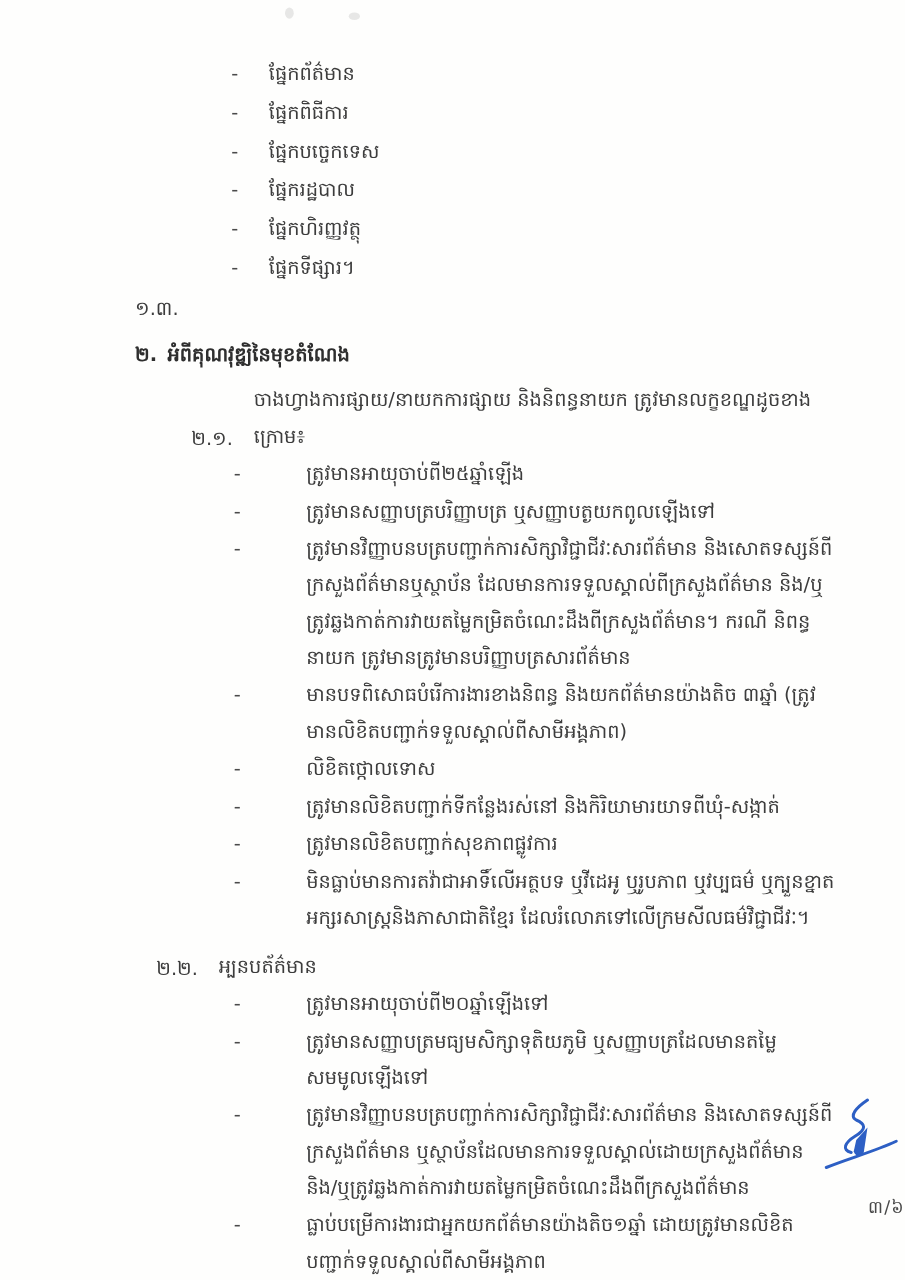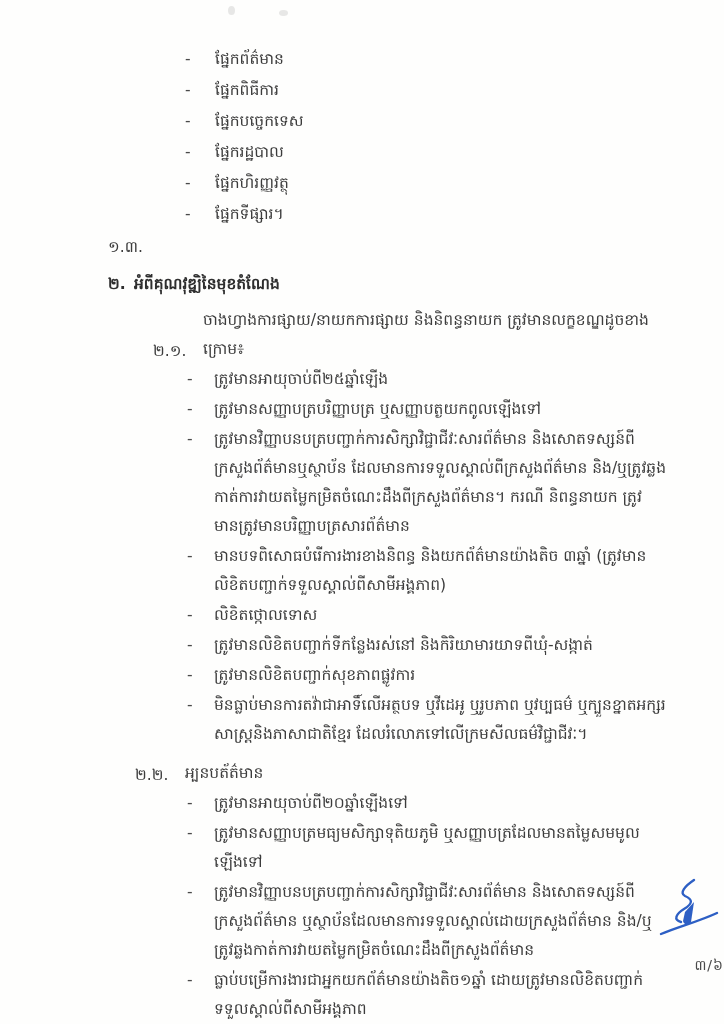--- a/index.html
+++ b/index.html
@@ -25,21 +25,21 @@
   .clause .num{flex:none;width:50px;}
   .clause p{margin:0;line-height:29px;width:482px;}
 
   .h2{display:flex;margin-top:9px;font-weight:bold;color:#2e2e2e;line-height:30px;}
   .h2 .num{flex:none;width:26px;}
 
   
   .sublist{margin-left:79px;}
   .sublist .li{display:flex;line-height:29px;margin-top:1px;}
   .sublist .dash{width:27px;}
-  .sublist .t{width:452px;}
+  .sublist .t{width:452px;margin-left:31px;}
 
   .footer{
     position:absolute;left:0;top:956px;width:100%;
     text-align:right;font-size:14px;color:#4a4a4a;letter-spacing:1px;
   }
 
   
   .sig{position:absolute;left:658px;top:876px;width:62px;height:66px;}
   .sig path{stroke:#2d5fc4;fill:none;stroke-width:2.4;stroke-linecap:round;}
   .sig .blob{fill:#2d5fc4;stroke:none;}
@@ -128,21 +128,21 @@
       <div class="li">
         <span class="dash">-</span>
         <span class="t">ត្រូវមានលិខិតបញ្ជាក់សុខភាពផ្លូវការ</span>
       </div>
       <div class="li">
         <span class="dash">-</span>
         <span class="t">មិនធ្លាប់មានការតវ៉ាជាអាទិ៍លើអត្ថបទ ឬវីដេអូ ឬរូបភាព ឬវប្បធម៌ ឬក្បួនខ្នាតអក្សរសាស្ត្រនិងភាសាជាតិខ្មែរ ដែលរំលោភទៅលើក្រមសីលធម៌វិជ្ជាជីវៈ។</span>
       </div>
     </div>
 
-    <div class="clause" style="margin-left:27px;margin-top:10px;">
+    <div class="clause" style="margin-left:17px;margin-top:10px;">
       <span class="num">២.២.</span>
       <p>អ្បនបត័ត៌មាន</p>
     </div>
 
     <div class="sublist">
       <div class="li">
         <span class="dash">-</span>
         <span class="t">ត្រូវមានអាយុចាប់ពី២០ឆ្នាំឡើងទៅ</span>
       </div>
       <div class="li">

